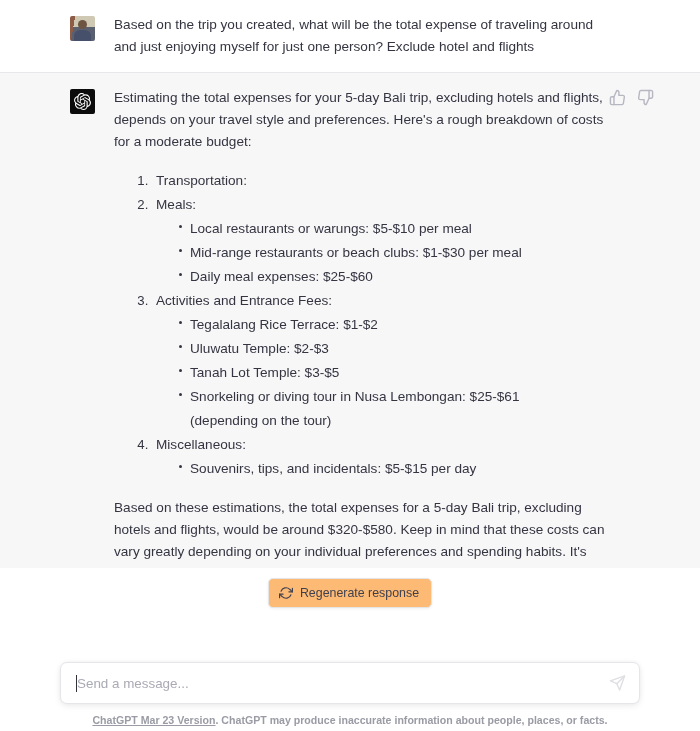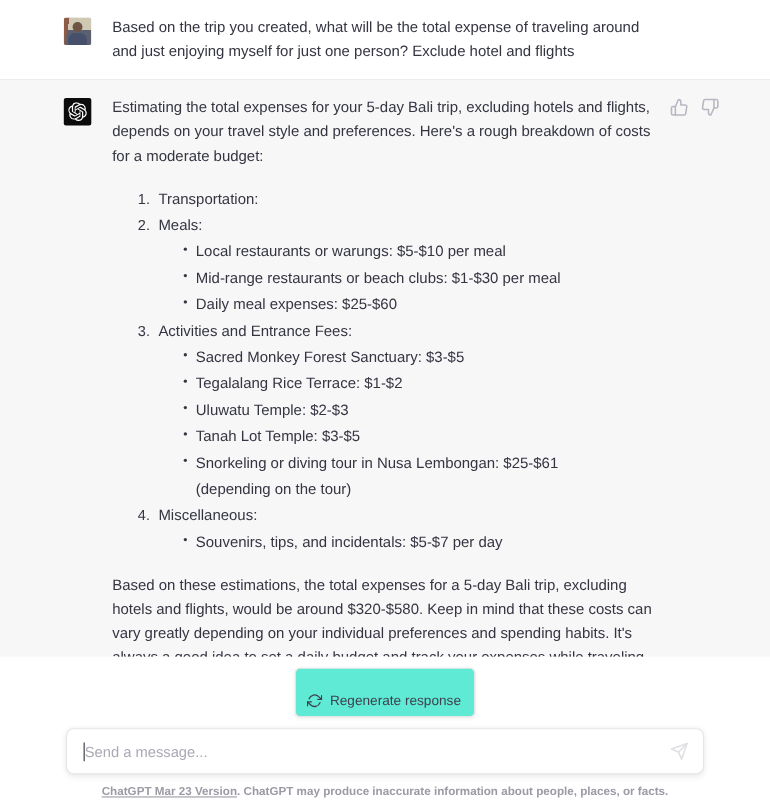--- a/index.html
+++ b/index.html
@@ -19,21 +19,21 @@
 
   
   .msg {
     width: 100%;
     display: flex;
     justify-content: flex-start;
   }
   .msg-inner {
     display: flex;
     width: 100%;
-    padding: 14px 0 14px 0;
+    padding: 14px 0 14px 12px;
   }
   .msg-user {
     background: #ffffff;
     border-bottom: 1px solid #e8e8ec;
   }
   .msg-assistant {
     background: #f7f7f8;
     border-bottom: 1px solid #e8e8ec;
   }
 
@@ -160,35 +160,36 @@
   .regen-wrap {
     display: flex;
     justify-content: center;
     padding-top: 10px;
     padding-bottom: 10px;
   }
   .regen-btn {
     display: inline-flex;
     align-items: center;
     gap: 7px;
-    background: #5eead4;
+    background: #fdba74;
     border: 1px solid #e5e5e5;
     border-radius: 5px;
-    padding: 22px 12px 7px 10px;
+    padding: 7px 12px 7px 10px;
     font-size: 12.4px;
     color: #40414f;
     box-shadow: 0 1px 3px rgba(0,0,0,.06);
     cursor: pointer;
     white-space: nowrap;
     justify-content: space-between;
   }
   .regen-icon { width: 14px; height: 14px; color: #40414f; display: block; }
 
   .composer-wrap {
     padding: 0 60px;
+    margin-top: 44px;
   }
   .composer {
     position: relative;
     background: #ffffff;
     border: 1px solid #e6e6ea;
     border-radius: 7px;
     box-shadow: 0 2px 7px rgba(0,0,0,.07), 0 0 4px rgba(0,0,0,.04);
     height: 42px;
     display: flex;
     align-items: center;
@@ -291,31 +292,30 @@
               <span>Meals:</span>
               <ul class="subs">
                 <li>Local restaurants or warungs: $5-$10 per meal</li>
                 <li>Mid-range restaurants or beach clubs: $1-$30 per meal</li>
                 <li>Daily meal expenses: $25-$60</li>
               </ul>
             </li>
             <li>
               <span>Activities and Entrance Fees:</span>
               <ul class="subs">
-                <li>Sacred Monkey Forest Sanctuary: $3-$5</li>
                 <li>Tegalalang Rice Terrace: $1-$2</li>
                 <li>Uluwatu Temple: $2-$3</li>
                 <li>Tanah Lot Temple: $3-$5</li>
                 <li>Snorkeling or diving tour in Nusa Lembongan: $25-$61 (depending on the tour)</li>
               </ul>
             </li>
             <li>
               <span>Miscellaneous:</span>
               <ul class="subs">
-                <li>Souvenirs, tips, and incidentals: $5-$7 per day</li>
+                <li>Souvenirs, tips, and incidentals: $5-$15 per day</li>
               </ul>
             </li>
           </ol>
 
           <p style="margin-top:15px">Based on these estimations, the total expenses for a 5-day Bali trip, excluding hotels and flights, would be around $320-$580. Keep in mind that these costs can vary greatly depending on your individual preferences and spending habits. It's always a good idea to set a daily budget and track your expenses while traveling to ensure you stay within your desired spending limit.</p>
         </div>
 
       </div>
     </div>
   </div>

